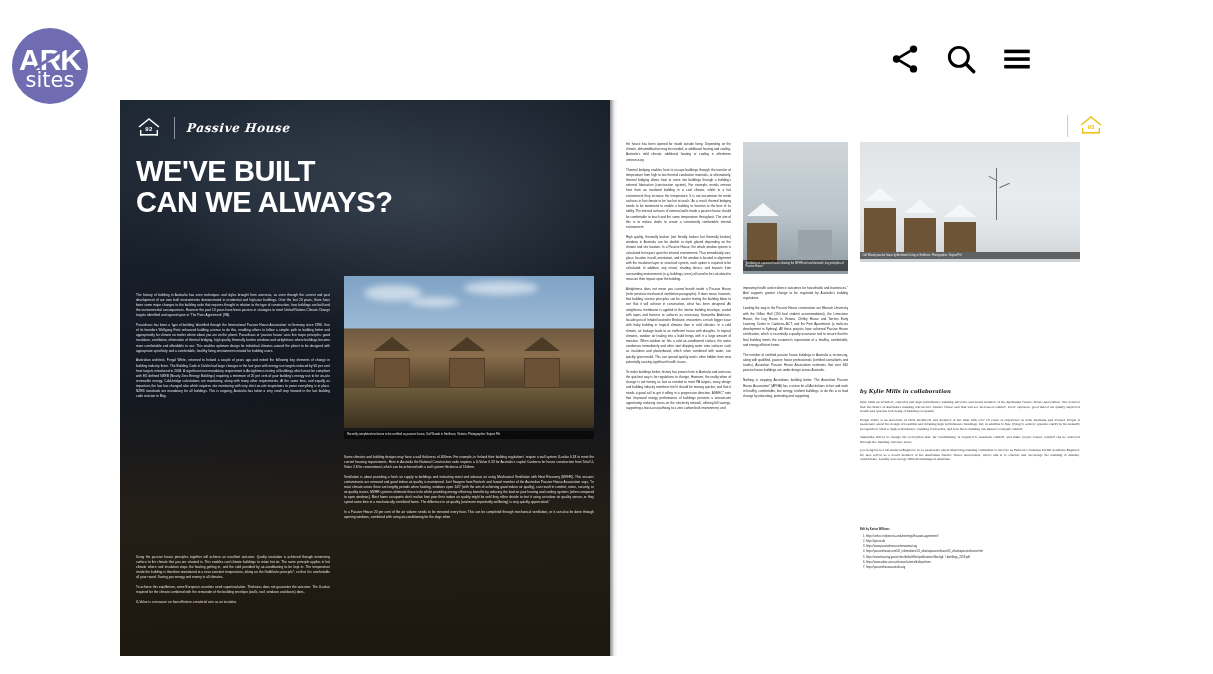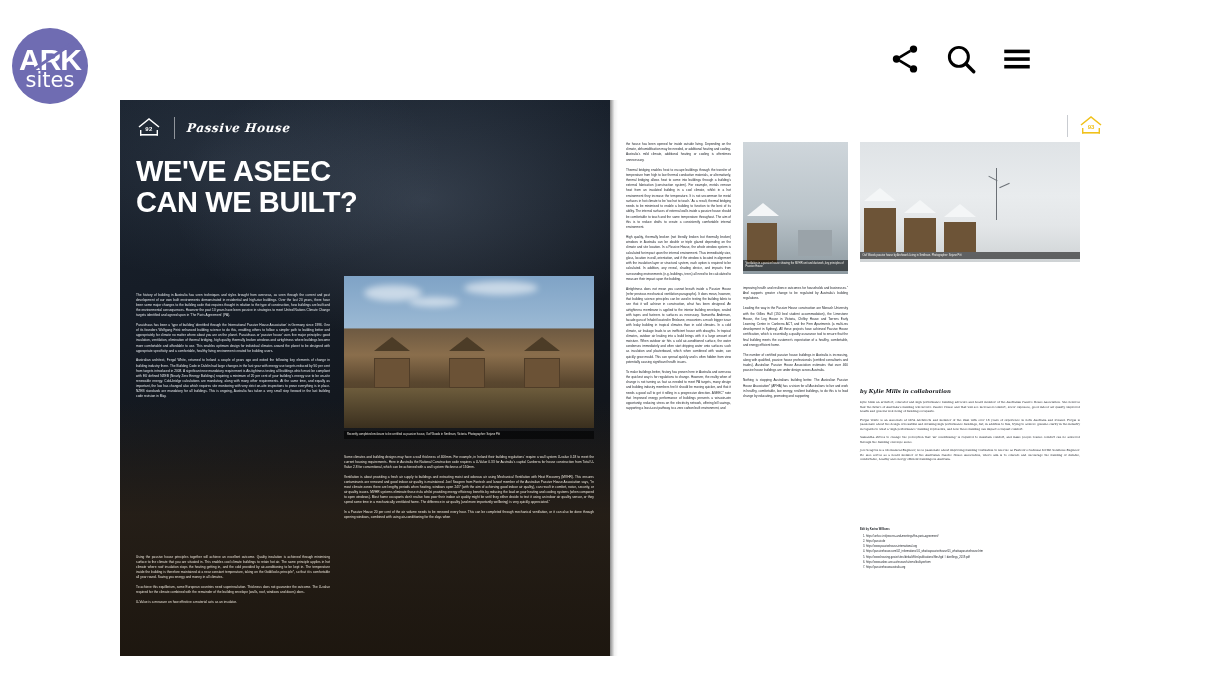--- a/index.html
+++ b/index.html
@@ -280,22 +280,22 @@
             <rect x="4" y="14" width="1.4" height="5.6" fill="#fff"></rect>
             <rect x="20.6" y="14" width="1.4" height="5.6" fill="#fff"></rect>
           </svg>
           <span class="ph-num">92</span>
         </span>
         <span class="runhead-sep"></span>
         <span class="runhead-label">Passive House</span>
       </div>
 
       <div class="headline">
-        <span>WE'VE ASEEC</span>
-        <span>CAN WE BUILT?</span>
+        <span>WE'VE BUILT</span>
+        <span>CAN WE ALWAYS?</span>
       </div>
 
       <div class="txt col-left-a">
         <p>The history of building in Australia has seen techniques and styles brought from overseas, as seen through the current and past development of our own built environments demonstrated in residential and high-rise buildings. Over the last 20 years, there have been some major changes to the building code that requires thought in relation to the type of construction, how buildings are built and the environmental consequences. However the past 10 years have been passive in strategies to meet United Nations Climate Change targets identified and agreed upon in 'The Paris Agreement' (PA).</p>
         <p>Passivhaus has been a 'type of building' identified through the International Passive House Association' in Germany since 1996. One of its founders Wolfgang Feist enhanced building science to do this, enabling others to follow a simpler path to building better and appropriately for climate no matter where about you are on the planet. Passivhaus or 'passive house' uses five major principles: good insulation, ventilation, elimination of thermal bridging, high quality thermally broken windows and airtightness where buildings become more comfortable and affordable to use. This enables optimum design for individual climates around the planet to be designed with appropriate specificity and a comfortable, healthy living environment created for building users.</p>
         <p>Australian architect, Fergal White, returned to Ireland a couple of years ago and exited the following key elements of change in building industry there. The Building Code in Dublin had large changes in the last year with energy use targets reduced by 50 per cent from targets introduced in 2008. A significant new mandatory requirement is Air-tightness testing all buildings which must be compliant with EU defined NZEB (Nearly Zero Energy Buildings) requiring a minimum of 20 per cent of your building's energy use to be on-site renewable energy. Cold-bridge calculations are mandatory, along with many other requirements. At the same time, and equally as important, the law has changed also which requires site monitoring with very strict on-site inspections to prove everything is in place. NZEB standards are mandatory for all buildings. This is ongoing, Australia has taken a very small step forward in the last building code revision in May.</p>
       </div>
 
       <div class="txt col-left-b">
         <p>Using the passive house principles together will achieve an excellent outcome. Quality insulation is achieved through minimising surface to the climate that you are situated in. This enables cool climate buildings to retain hot air. The same principle applies in hot climate where roof insulation stops the heating getting in, and the cold provided by air-conditioning to be kept in. The temperature inside the building is therefore maintained at a near constant temperature, taking on the Goldilocks principle*, so that it is comfortable all year round. Saving you energy and money in all climates.</p>

